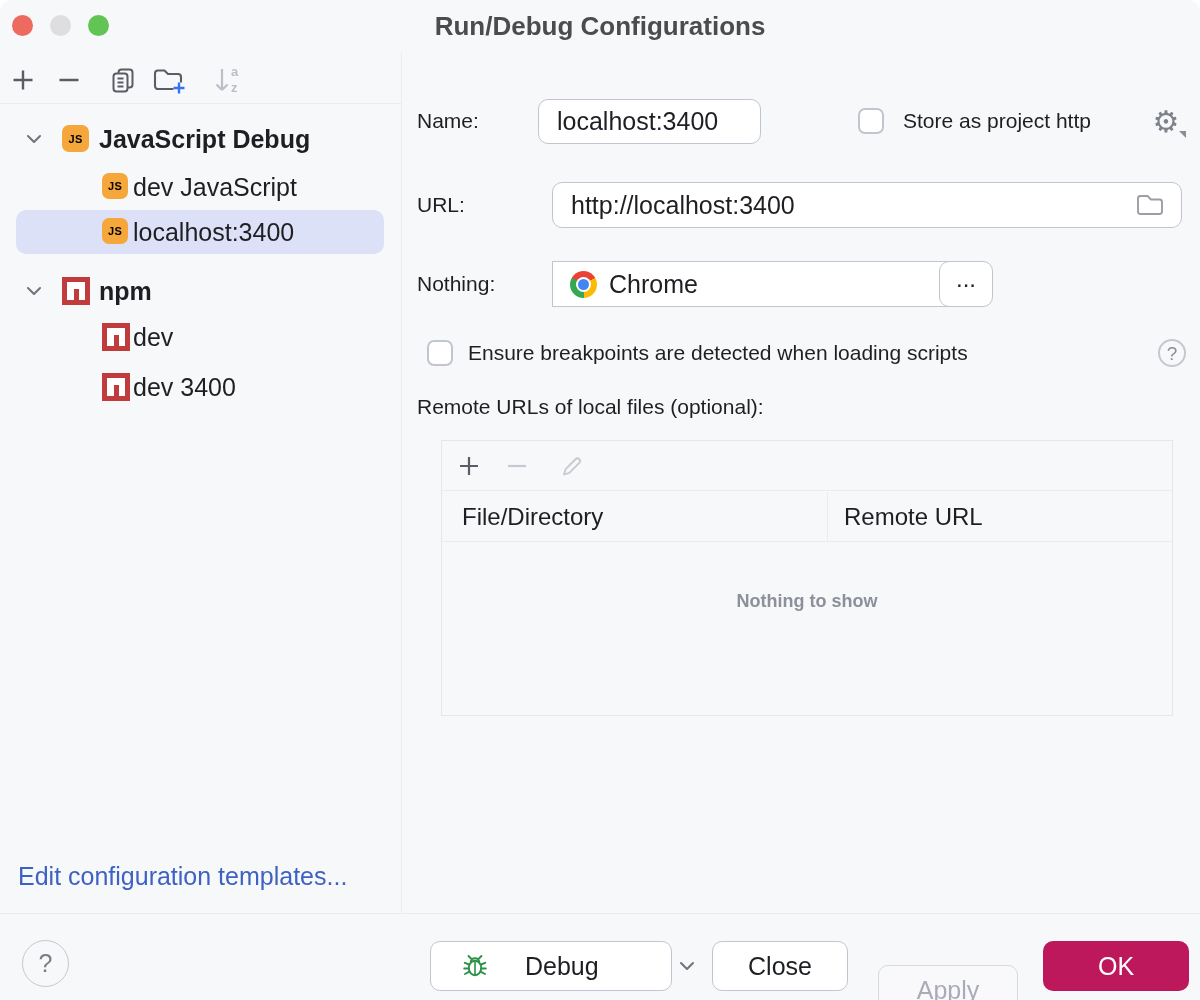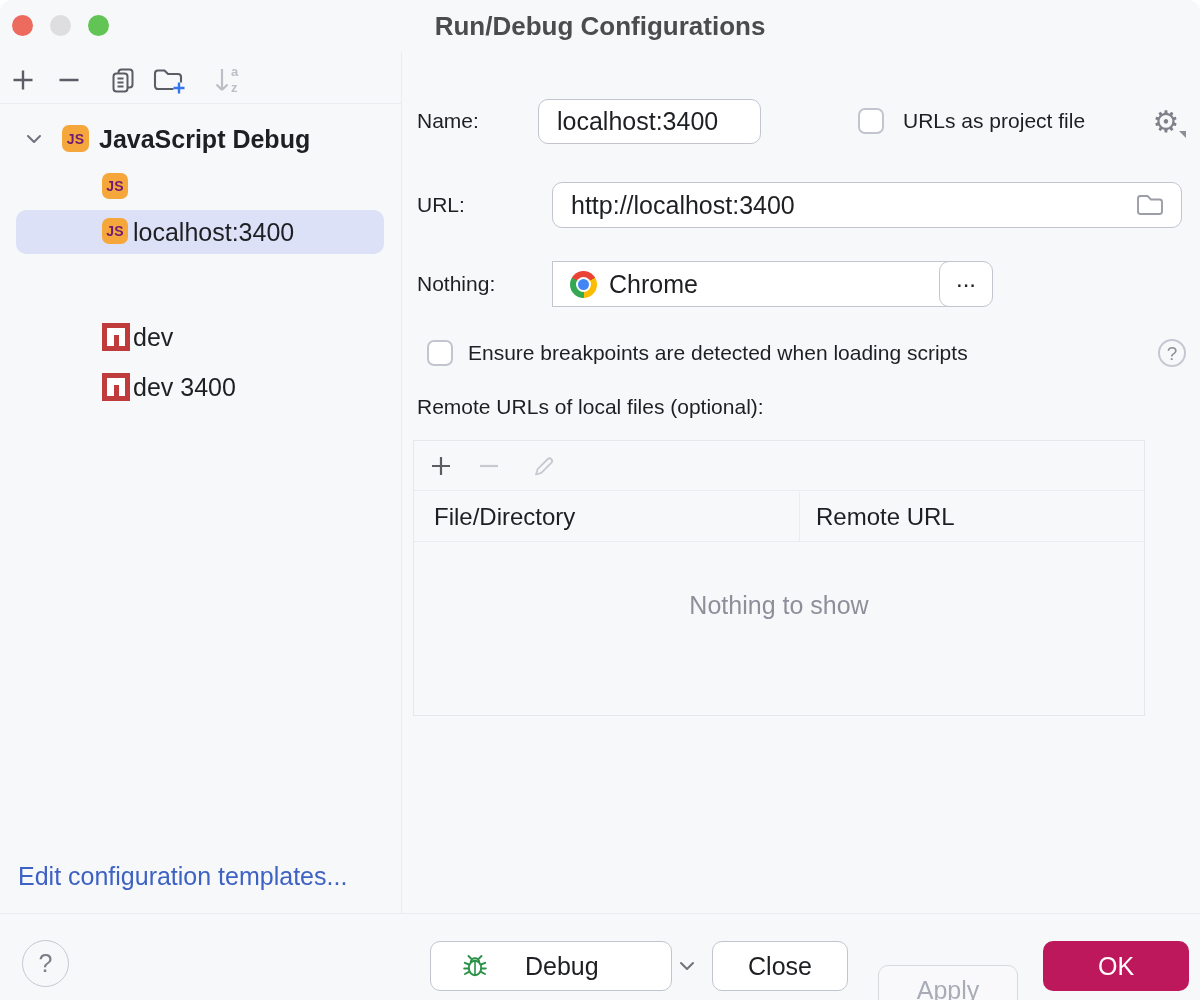--- a/index.html
+++ b/index.html
@@ -37,21 +37,21 @@
   .tree-chevron { position:absolute; left:24px; top:14px; }
   .tree-label { position:absolute; top:0; height:46px; line-height:46px; font-size:25px; white-space:nowrap; }
   .tree-label.bold { font-weight:700; }
   .lv0 .tree-icon { position:absolute; left:62px; top:9px; }
   .lv0 .tree-label { left:99px; }
   .lv1 .tree-icon { position:absolute; left:102px; top:9px; }
   .lv1 .tree-label { left:133px; }
 
   .js-badge {
     width:27px; height:27px; border-radius:7px; background:#f5a73b;
-    color:#701a75; font-size:14px; font-weight:800; letter-spacing:.3px;
+    color:#000000; font-size:11px; font-weight:800; letter-spacing:.3px;
     display:flex; align-items:center; justify-content:center;
   }
   .npm-icon { position:relative; width:28px; height:28px; background:#fff; border:5px solid #c03b3c; }
   .npm-icon::after { content:""; position:absolute; left:7px; width:5px; bottom:0; height:11px; background:#c03b3c; }
 
   .edit-link {
     position:absolute; left:18px; top:862px; font-size:25px; color:#3e62c4;
     cursor:pointer; text-decoration:none; white-space:nowrap;
   }
   
@@ -98,30 +98,30 @@
     position:absolute; left:939px; top:261px; width:54px; height:46px;
     border:1px solid #c2c5cf; border-radius:10px; background:#fff; cursor:pointer;
     font-family:"Liberation Sans", sans-serif; font-size:24px; color:#1e1f22; line-height:20px; padding-bottom:12px;
   }
   .help-ring {
     position:absolute; left:1158px; top:339px; width:28px; height:28px; border-radius:50%;
     border:2px solid #c5c8d1; color:#8b8e96; font-size:19px; text-align:center; line-height:25px;
     background:none; padding:0; cursor:pointer;
   }
   
-  .map-table { position:absolute; left:413px; top:440px; width:732px; height:276px;
+  .map-table { position:absolute; left:441px; top:440px; width:732px; height:276px;
     border:1px solid #e6e7eb; background:#f7f8fa; }
   .map-toolbar { position:absolute; top:0; left:0; right:0; height:50px; border-bottom:1px solid #ebecf0; }
   .mt-btn { position:absolute; top:9px; width:34px; height:32px; display:flex; align-items:center; justify-content:center; background:none; border:none; padding:0; cursor:pointer; }
   .mt-add { left:10px; } .mt-remove { left:58px; } .mt-edit { left:112px; }
   .map-header { position:absolute; top:51px; left:0; right:0; height:50px; border-bottom:1px solid #ebecf0; }
   .map-col-sep { position:absolute; left:385px; top:51px; height:50px; width:1px; background:#ebecf0; }
   .map-th { position:absolute; top:0; height:50px; line-height:50px; font-size:24px; }
   .th-file { left:20px; } .th-remote { left:402px; }
-  .map-empty { position:absolute; left:0; right:0; top:150px; text-align:center; font-size:25px; color:#8d909b; }
+  .map-empty { position:absolute; left:0; right:0; top:150px; text-align:center; font-size:18px; color:#8d909b;font-weight:bold; }
   
   .before-launch { position:absolute; left:417px; top:772px; width:768px; height:46px; cursor:pointer; }
   .bl-chevron { position:absolute; left:7px; top:13px; }
   .bl-label { position:absolute; left:40px; top:0; height:46px; line-height:46px; font-size:25px; }
   .bl-line { position:absolute; left:228px; right:0; top:23px; height:1px; background:#d9dbe0; }
   
   .footer-sep { position:absolute; top:913px; left:0; width:1200px; height:1px; background:#ebecf0; }
   .btn {
     position:absolute; top:941px; height:50px; border-radius:10px; border:1px solid #c2c5cf;
     background:#fff; font-family:"Liberation Sans", sans-serif; font-size:25px; color:#1e1f22; cursor:pointer;
@@ -188,44 +188,53 @@
     <div class="hl"></div>
     <svg class="tree-chevron" width="20" height="18" viewBox="0 0 20 18">
         <path d="M4 6l6 6 6-6" stroke="#6f737b" stroke-width="2" fill="none" stroke-linecap="round" stroke-linejoin="round"></path>
       </svg>
     <span class="tree-icon js-badge">JS</span>
     <span class="tree-label bold">JavaScript Debug</span>
   </div>
   <div class="tree-row lv1" style="top:164px">
     <div class="hl"></div>
     <span class="tree-icon js-badge" style="width:26px;height:26px;">JS</span>
+    <span class="tree-label">dev JavaScript</span>
   </div>
   <div class="tree-row lv1 selected" style="top:209px">
     <div class="hl"></div>
     <span class="tree-icon js-badge" style="width:26px;height:26px;">JS</span>
     <span class="tree-label">localhost:3400</span>
   </div>
+  <div class="tree-row lv0" style="top:268px">
+    <div class="hl"></div>
+    <svg class="tree-chevron" width="20" height="18" viewBox="0 0 20 18">
+        <path d="M4 6l6 6 6-6" stroke="#6f737b" stroke-width="2" fill="none" stroke-linecap="round" stroke-linejoin="round"></path>
+      </svg>
+    <span class="tree-icon npm-icon"></span>
+    <span class="tree-label bold">npm</span>
+  </div>
   <div class="tree-row lv1" style="top:314px">
     <div class="hl"></div>
     <span class="tree-icon npm-icon"></span>
     <span class="tree-label">dev</span>
   </div>
   <div class="tree-row lv1" style="top:364px">
     <div class="hl"></div>
     <span class="tree-icon npm-icon"></span>
     <span class="tree-label">dev 3400</span>
   </div>
 
   <a class="edit-link">Edit configuration templates...</a>
 
   <div class="flabel lbl-name">Name:</div>
   <input class="txt-input in-name" value="localhost:3400" style="">
 
   <input type="checkbox" class="checkbox cb-store" style="">
-  <div class="flabel lbl-store">URLs as project file</div>
+  <div class="flabel lbl-store">Store as project http</div>
   <button class="gear-btn">
     <span class="gear-glyph">⚙</span>
   </button>
 
   <div class="flabel lbl-url">URL:</div>
   <input class="txt-input in-url" value="http://localhost:3400" style="">
   <button class="url-folder-btn">
     <svg width="30" height="26" viewBox="0 0 30 26">
       <path d="M3 6.5C3 5.1 4.1 4 5.5 4h7L16 7.5h8.5C25.9 7.5 27 8.6 27 10v9.5c0 1.4-1.1 2.5-2.5 2.5h-19C4.1 22 3 20.9 3 19.5v-13z" stroke="#9b9ea6" stroke-width="1.9" fill="none"></path>
     </svg>

